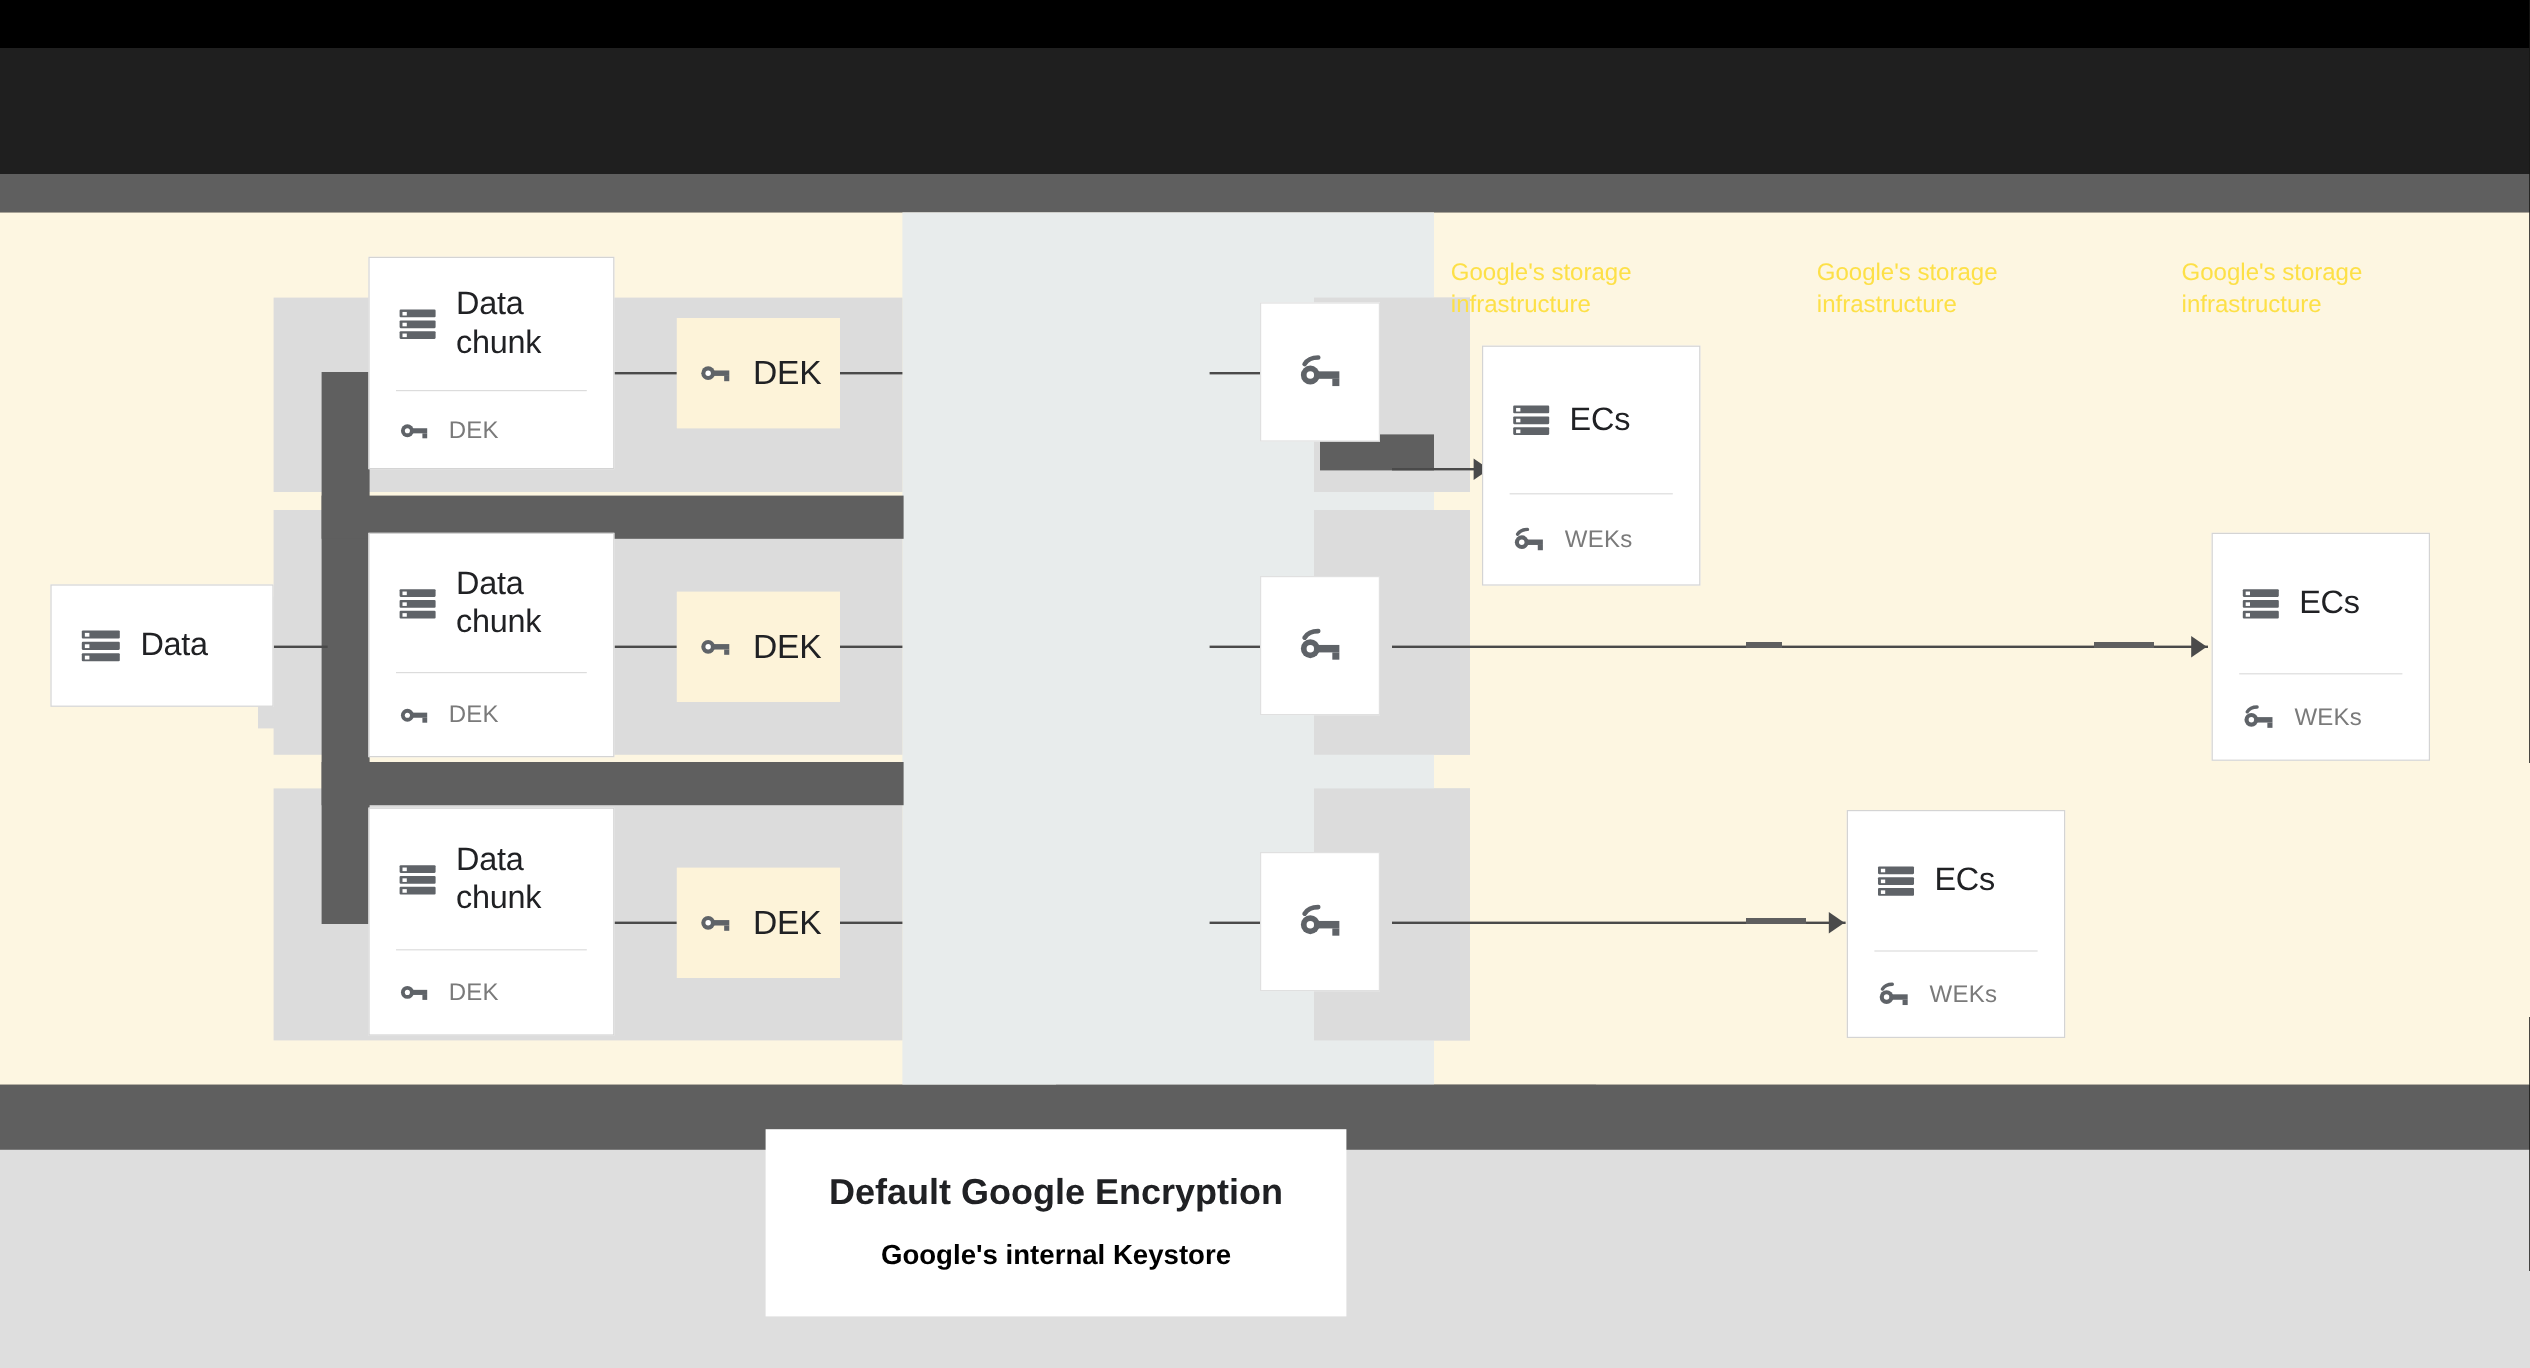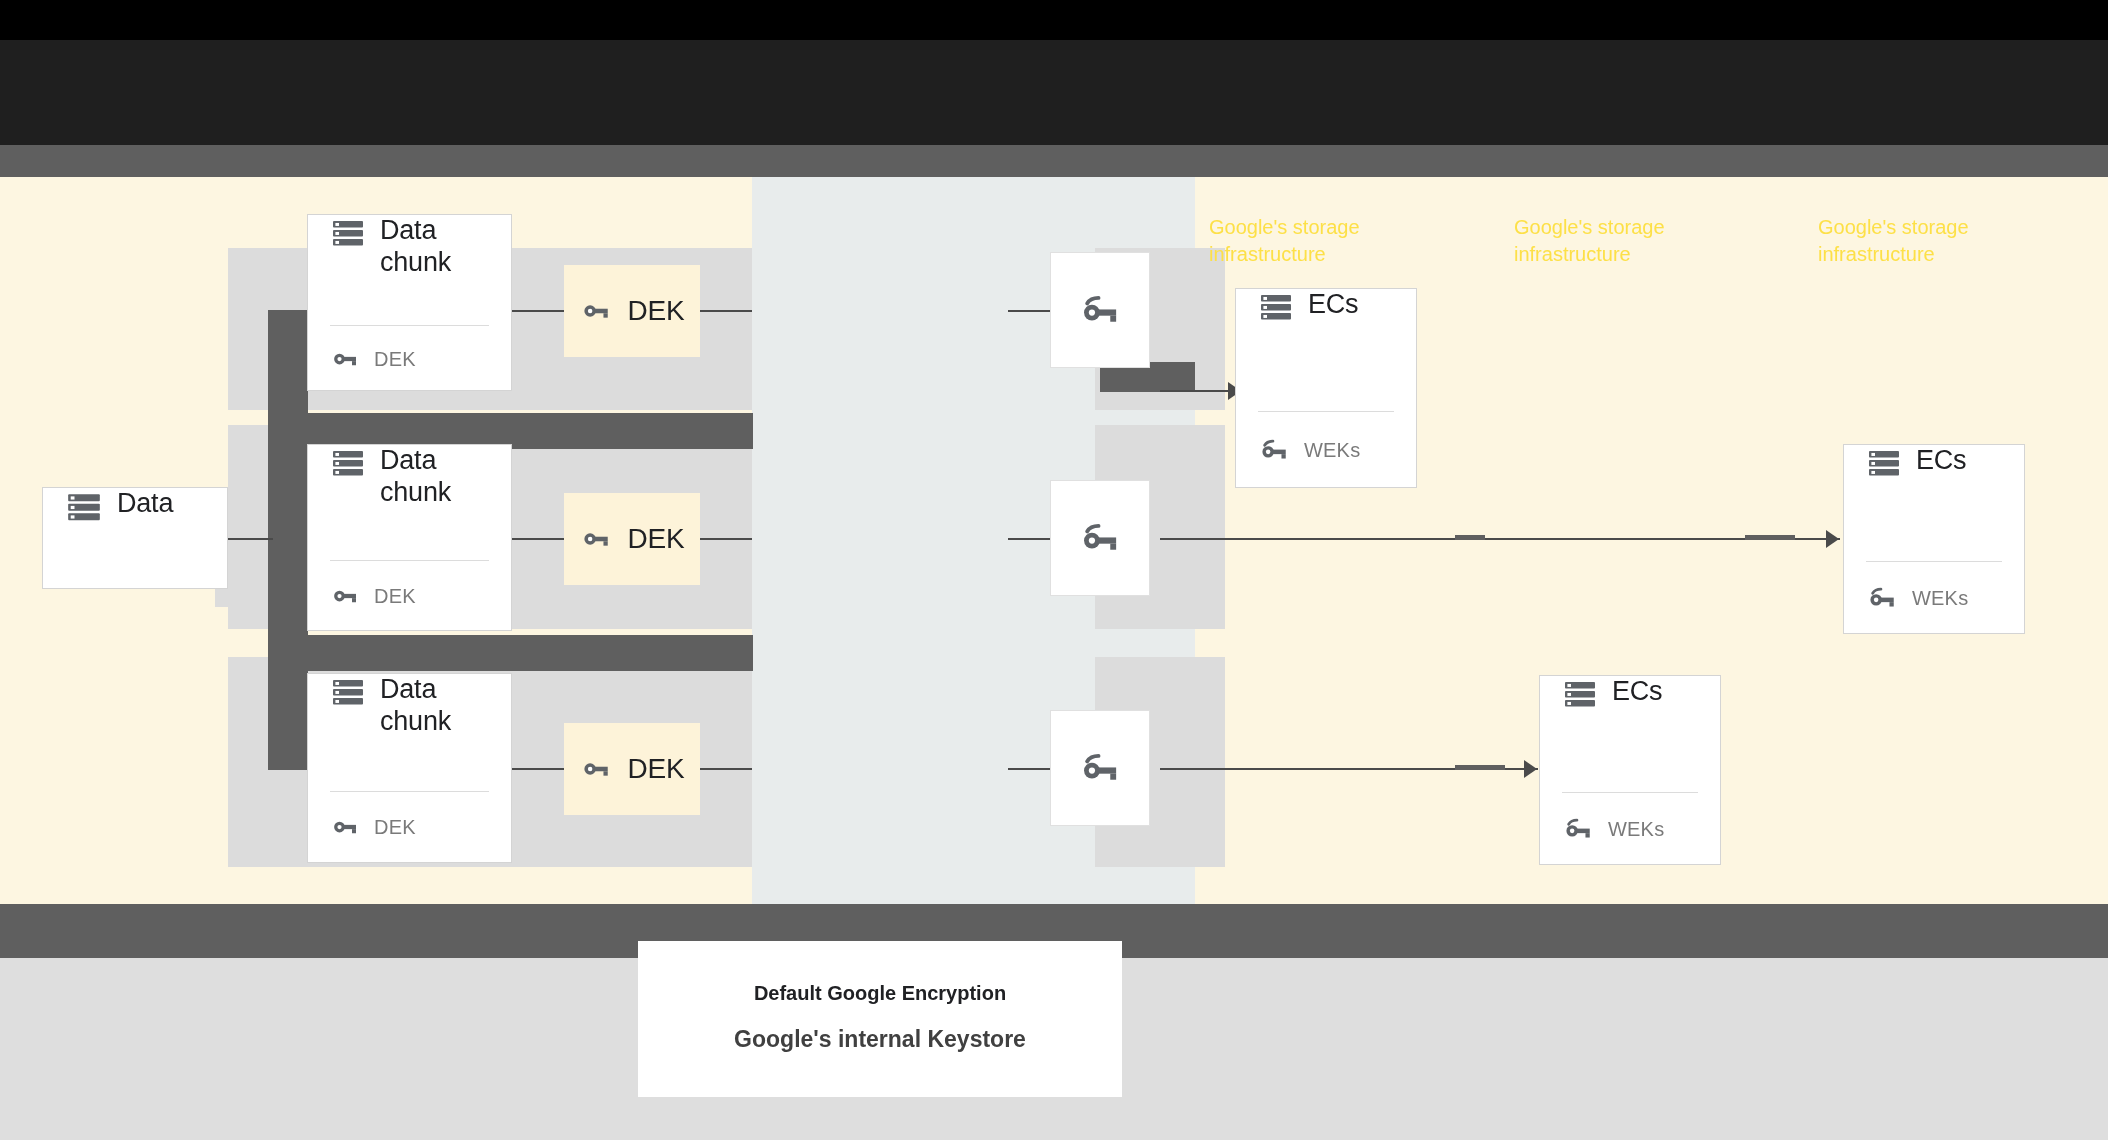--- a/index.html
+++ b/index.html
@@ -21,39 +21,39 @@
 
   
   .darkbar{position:absolute;background:#5f5f5f;}
 
   
   .hline{position:absolute;height:2px;background:#4a4a4a;}
   .arrowhead{position:absolute;width:0;height:0;border-top:9px solid transparent;border-bottom:9px solid transparent;border-left:13px solid #4a4a4a;}
 
   
   .card{position:absolute;background:#fff;border:1px solid #d4d4d4;box-sizing:border-box;}
-  .card .top-sec{display:flex;gap:14px;padding:0 22px;}
+  .card .top-sec{display:flex;align-items:center;gap:14px;padding:0 22px;}
   .divider{height:1px;background:#dcdcdc;margin:0 22px;}
   .card .bot-sec{display:flex;align-items:center;gap:14px;padding:0 22px;}
   .lbl-main{font-size:27px;color:#202124;line-height:1.18;letter-spacing:-0.2px;}
   .lbl-sub{font-size:20px;color:#7a7a7a;letter-spacing:.2px;}
 
   .keybox{position:absolute;background:#fdf3d9;box-sizing:border-box;display:flex;align-items:center;justify-content:center;gap:16px;}
   .kekbox{position:absolute;background:#e2f3ea;border:1px solid #cfd8d4;box-sizing:border-box;display:flex;align-items:center;justify-content:center;gap:18px;}
   .keybox .lbl-main,.kekbox .lbl-main{font-size:28px;}
 
   .wkbox{position:absolute;background:#fff;border:1px solid #e0e0e0;box-sizing:border-box;display:flex;align-items:center;justify-content:center;}
 
   .infra-label{position:absolute;font-size:20px;color:#fde047;line-height:1.35;}
 
   
   .caption{position:absolute;background:#fff;box-sizing:border-box;display:flex;flex-direction:column;align-items:center;justify-content:center;padding:20px 24px;}
-  .cap-title{font-size:20px;font-weight:bold;color:#202124;margin-bottom:18px;}
+  .cap-title{font-size:30px;font-weight:bold;color:#202124;margin-bottom:18px;}
   .cap-l1{font-size:23px;color:#202124;text-align:center;line-height:1.4;}
-  .cap-l2{font-size:23px;font-weight:bold;color:#404040;text-align:center;line-height:1.4;}
+  .cap-l2{font-size:23px;font-weight:bold;color:#000000;text-align:center;line-height:1.4;}
 
   svg{display:block;}
 </style>
 </head>
 <body>
 
 <div id="stage">
 
   <div class="band topblack"></div>
   <div class="band topdark"></div>

